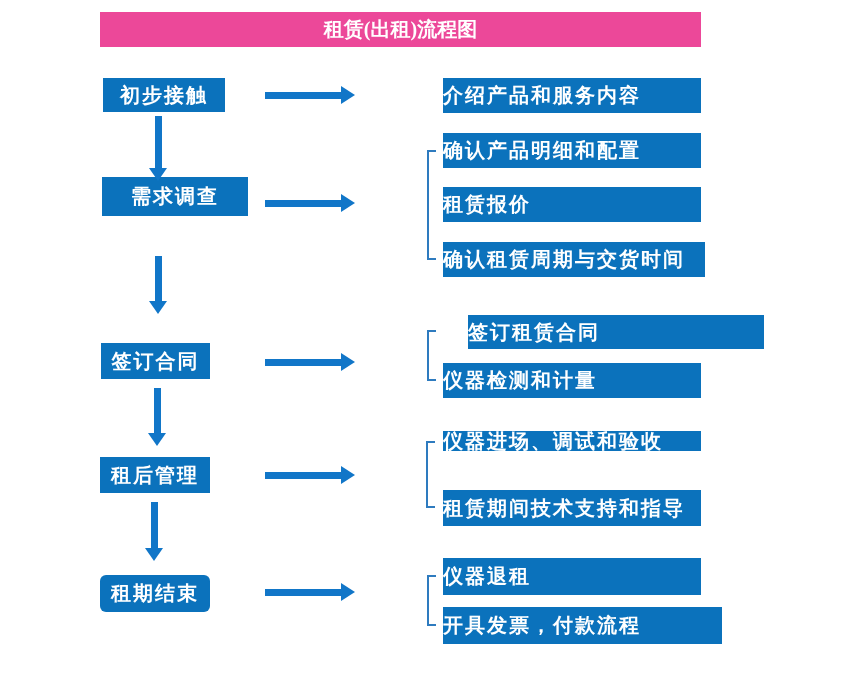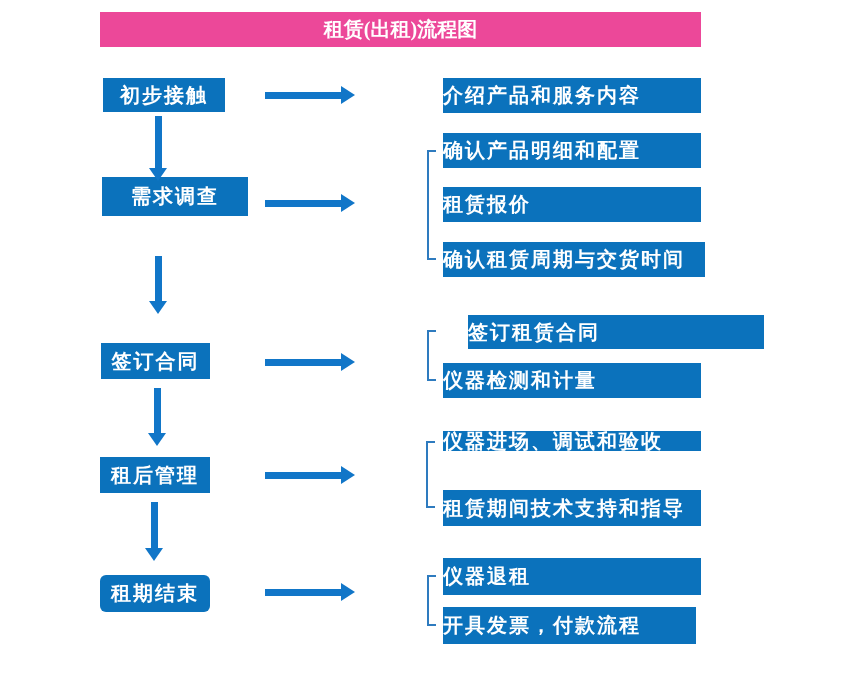--- a/index.html
+++ b/index.html
@@ -128,15 +128,15 @@
   <div class="box left" style="left:443px;top:187px;width:258px;height:35px;">租赁报价</div>
   <div class="box left" style="left:443px;top:242px;width:262px;height:35px;text-align:center;">确认租赁周期与交货时间</div>
 
   <div class="box left" style="left:468px;top:315px;width:296px;height:34px;">签订租赁合同</div>
   <div class="box left" style="left:443px;top:363px;width:258px;height:35px;">仪器检测和计量</div>
 
   <div class="box left" style="left:443px;top:423px;width:258px;height:20px;margin-top:8px;">仪器进场、调试和验收</div>
   <div class="box left" style="left:443px;top:490px;width:258px;height:36px;">租赁期间技术支持和指导</div>
 
   <div class="box left" style="left:443px;top:558px;width:258px;height:37px;">仪器退租</div>
-  <div class="box left" style="left:443px;top:607px;width:253px;height:37px;">开具发票，付款流程</div>
+  <div class="box left" style="left:443px;top:607px;width:279px;height:37px;">开具发票，付款流程</div>
 
 </div>
 
 </body></html>

